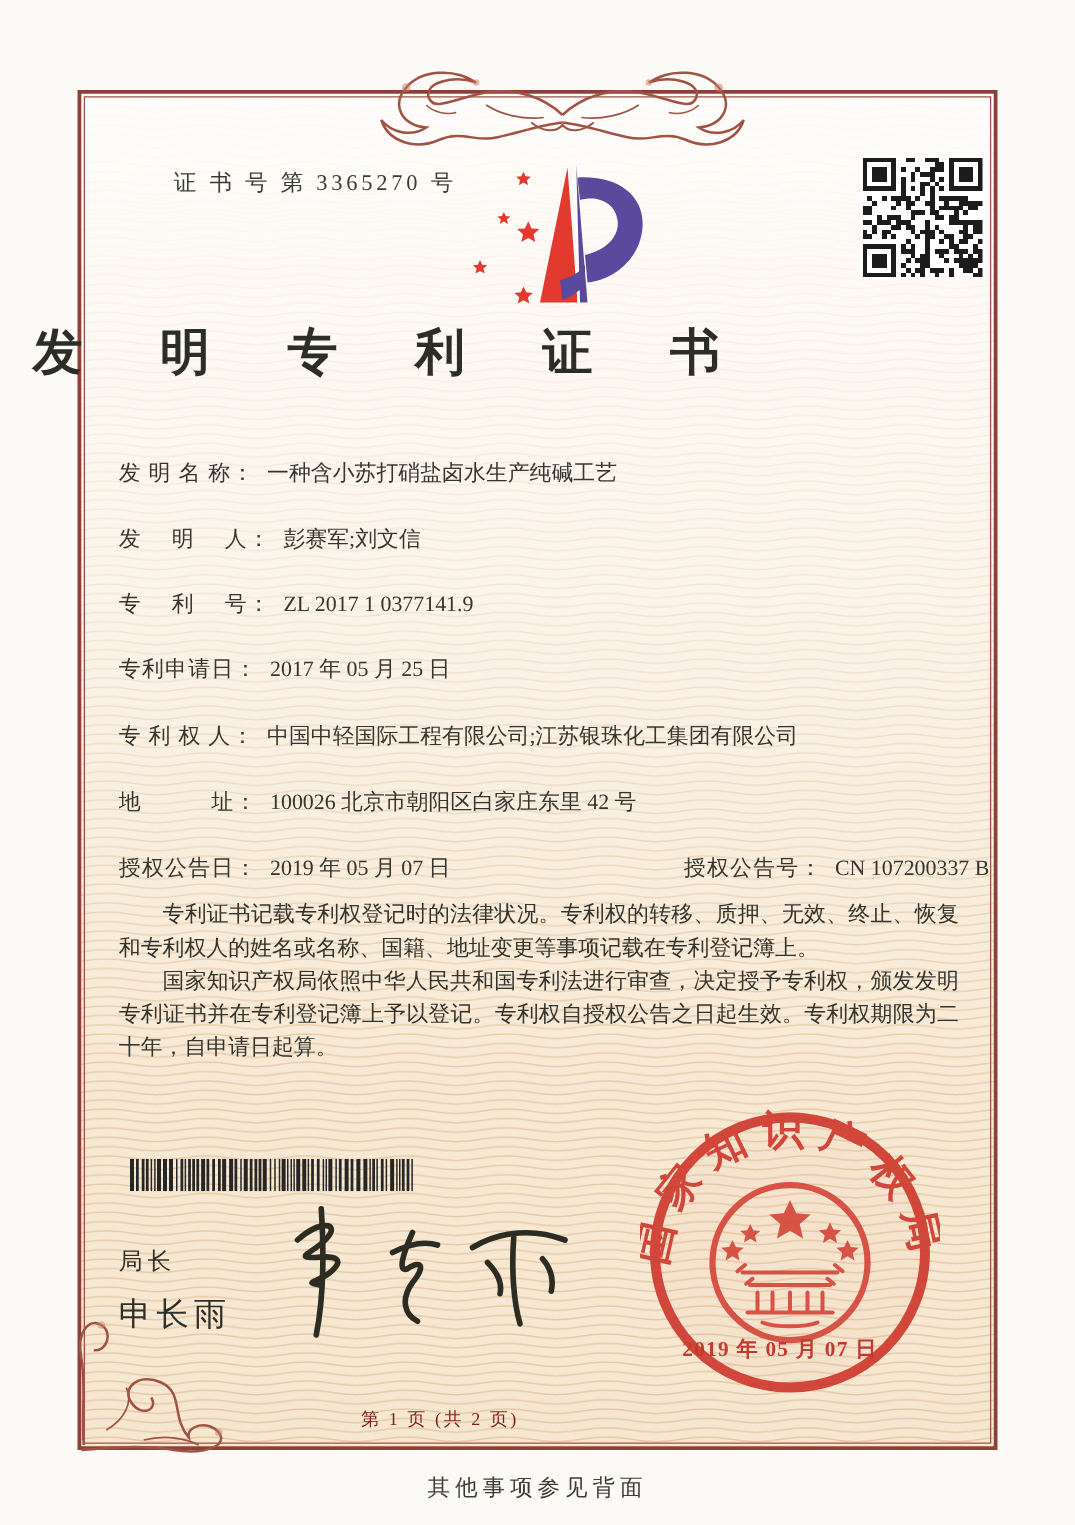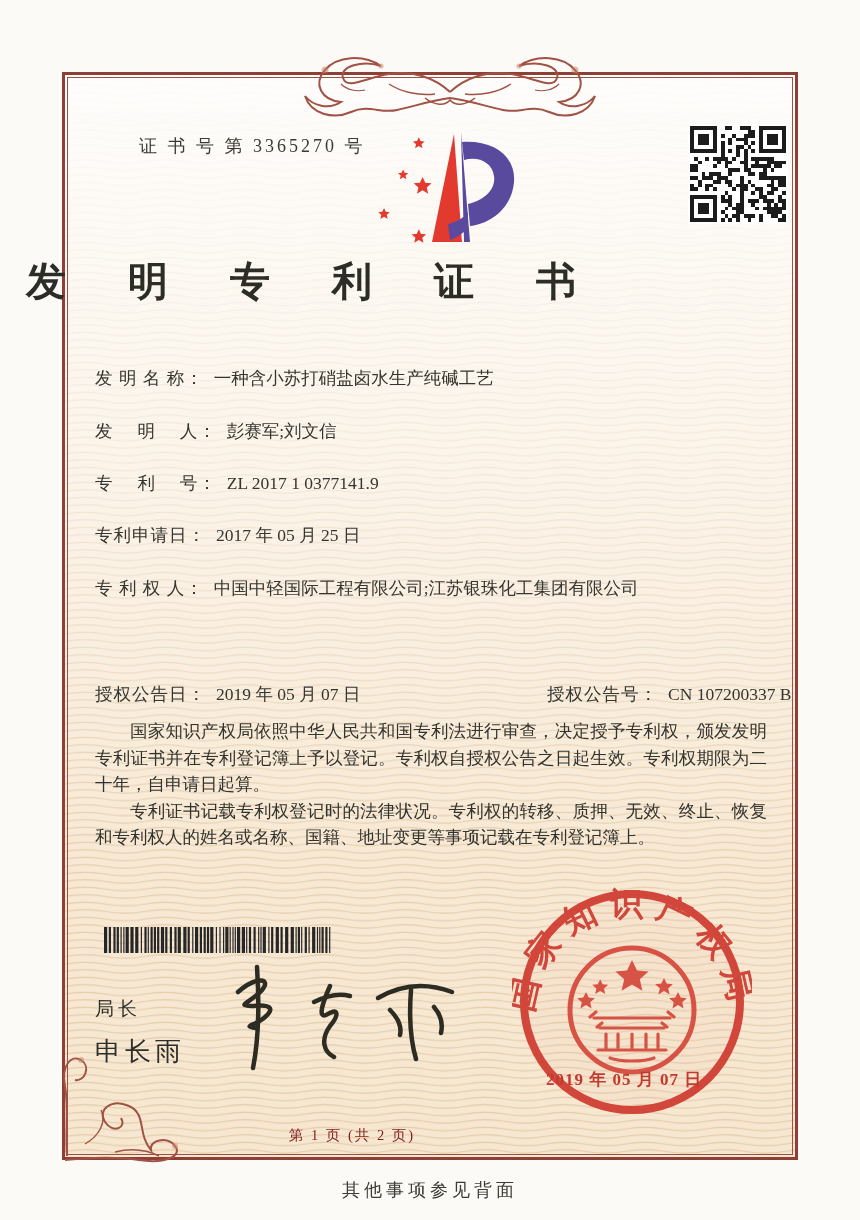--- a/index.html
+++ b/index.html
@@ -424,31 +424,34 @@
     </div>
     <div class="field" style="top:471px">
       <span class="lab">专　 利　 号：</span><span class="val">ZL 2017 1 0377141.9</span>
     </div>
     <div class="field" style="top:523px">
       <span class="lab">专利申请日：</span><span class="val">2017 年 05 月 25 日</span>
     </div>
     <div class="field" style="top:576px">
       <span class="lab">专 利 权 人：</span><span class="val">中国中轻国际工程有限公司;江苏银珠化工集团有限公司</span>
     </div>
+    <div class="field" style="top:629px">
+      <span class="lab">地　　　址：</span><span class="val">100026 北京市朝阳区白家庄东里 42 号</span>
+    </div>
 
     <div class="field" style="top:682px">
       <span class="lab">授权公告日：</span><span class="val">2019 年 05 月 07 日</span>
       <span class="grant-no">
         <span class="lab">授权公告号：</span><span class="val">CN 107200337 B</span>
       </span>
     </div>
 
     <div class="paras">
+      <p>专利证书记载专利权登记时的法律状况。专利权的转移、质押、无效、终止、恢复和专利权人的姓名或名称、国籍、地址变更等事项记载在专利登记簿上。</p>
       <p>国家知识产权局依照中华人民共和国专利法进行审查，决定授予专利权，颁发发明专利证书并在专利登记簿上予以登记。专利权自授权公告之日起生效。专利权期限为二十年，自申请日起算。</p>
-      <p>专利证书记载专利权登记时的法律状况。专利权的转移、质押、无效、终止、恢复和专利权人的姓名或名称、国籍、地址变更等事项记载在专利登记簿上。</p>
     </div>
 
     <svg class="barcode" id="bcsvg" viewBox="0 0 228 26" preserveAspectRatio="none">
         <rect x="0.0" y="0" width="3.2" height="26" fill="#262626"></rect>
         <rect x="4.8" y="0" width="2.2" height="26" fill="#262626"></rect>
         <rect x="9.4" y="0" width="2.2" height="26" fill="#262626"></rect>
         <rect x="12.7" y="0" width="2.2" height="26" fill="#262626"></rect>
         <rect x="16.5" y="0" width="1.2" height="26" fill="#262626"></rect>
         <rect x="19.3" y="0" width="1.2" height="26" fill="#262626"></rect>
         <rect x="21.6" y="0" width="3.2" height="26" fill="#262626"></rect>

